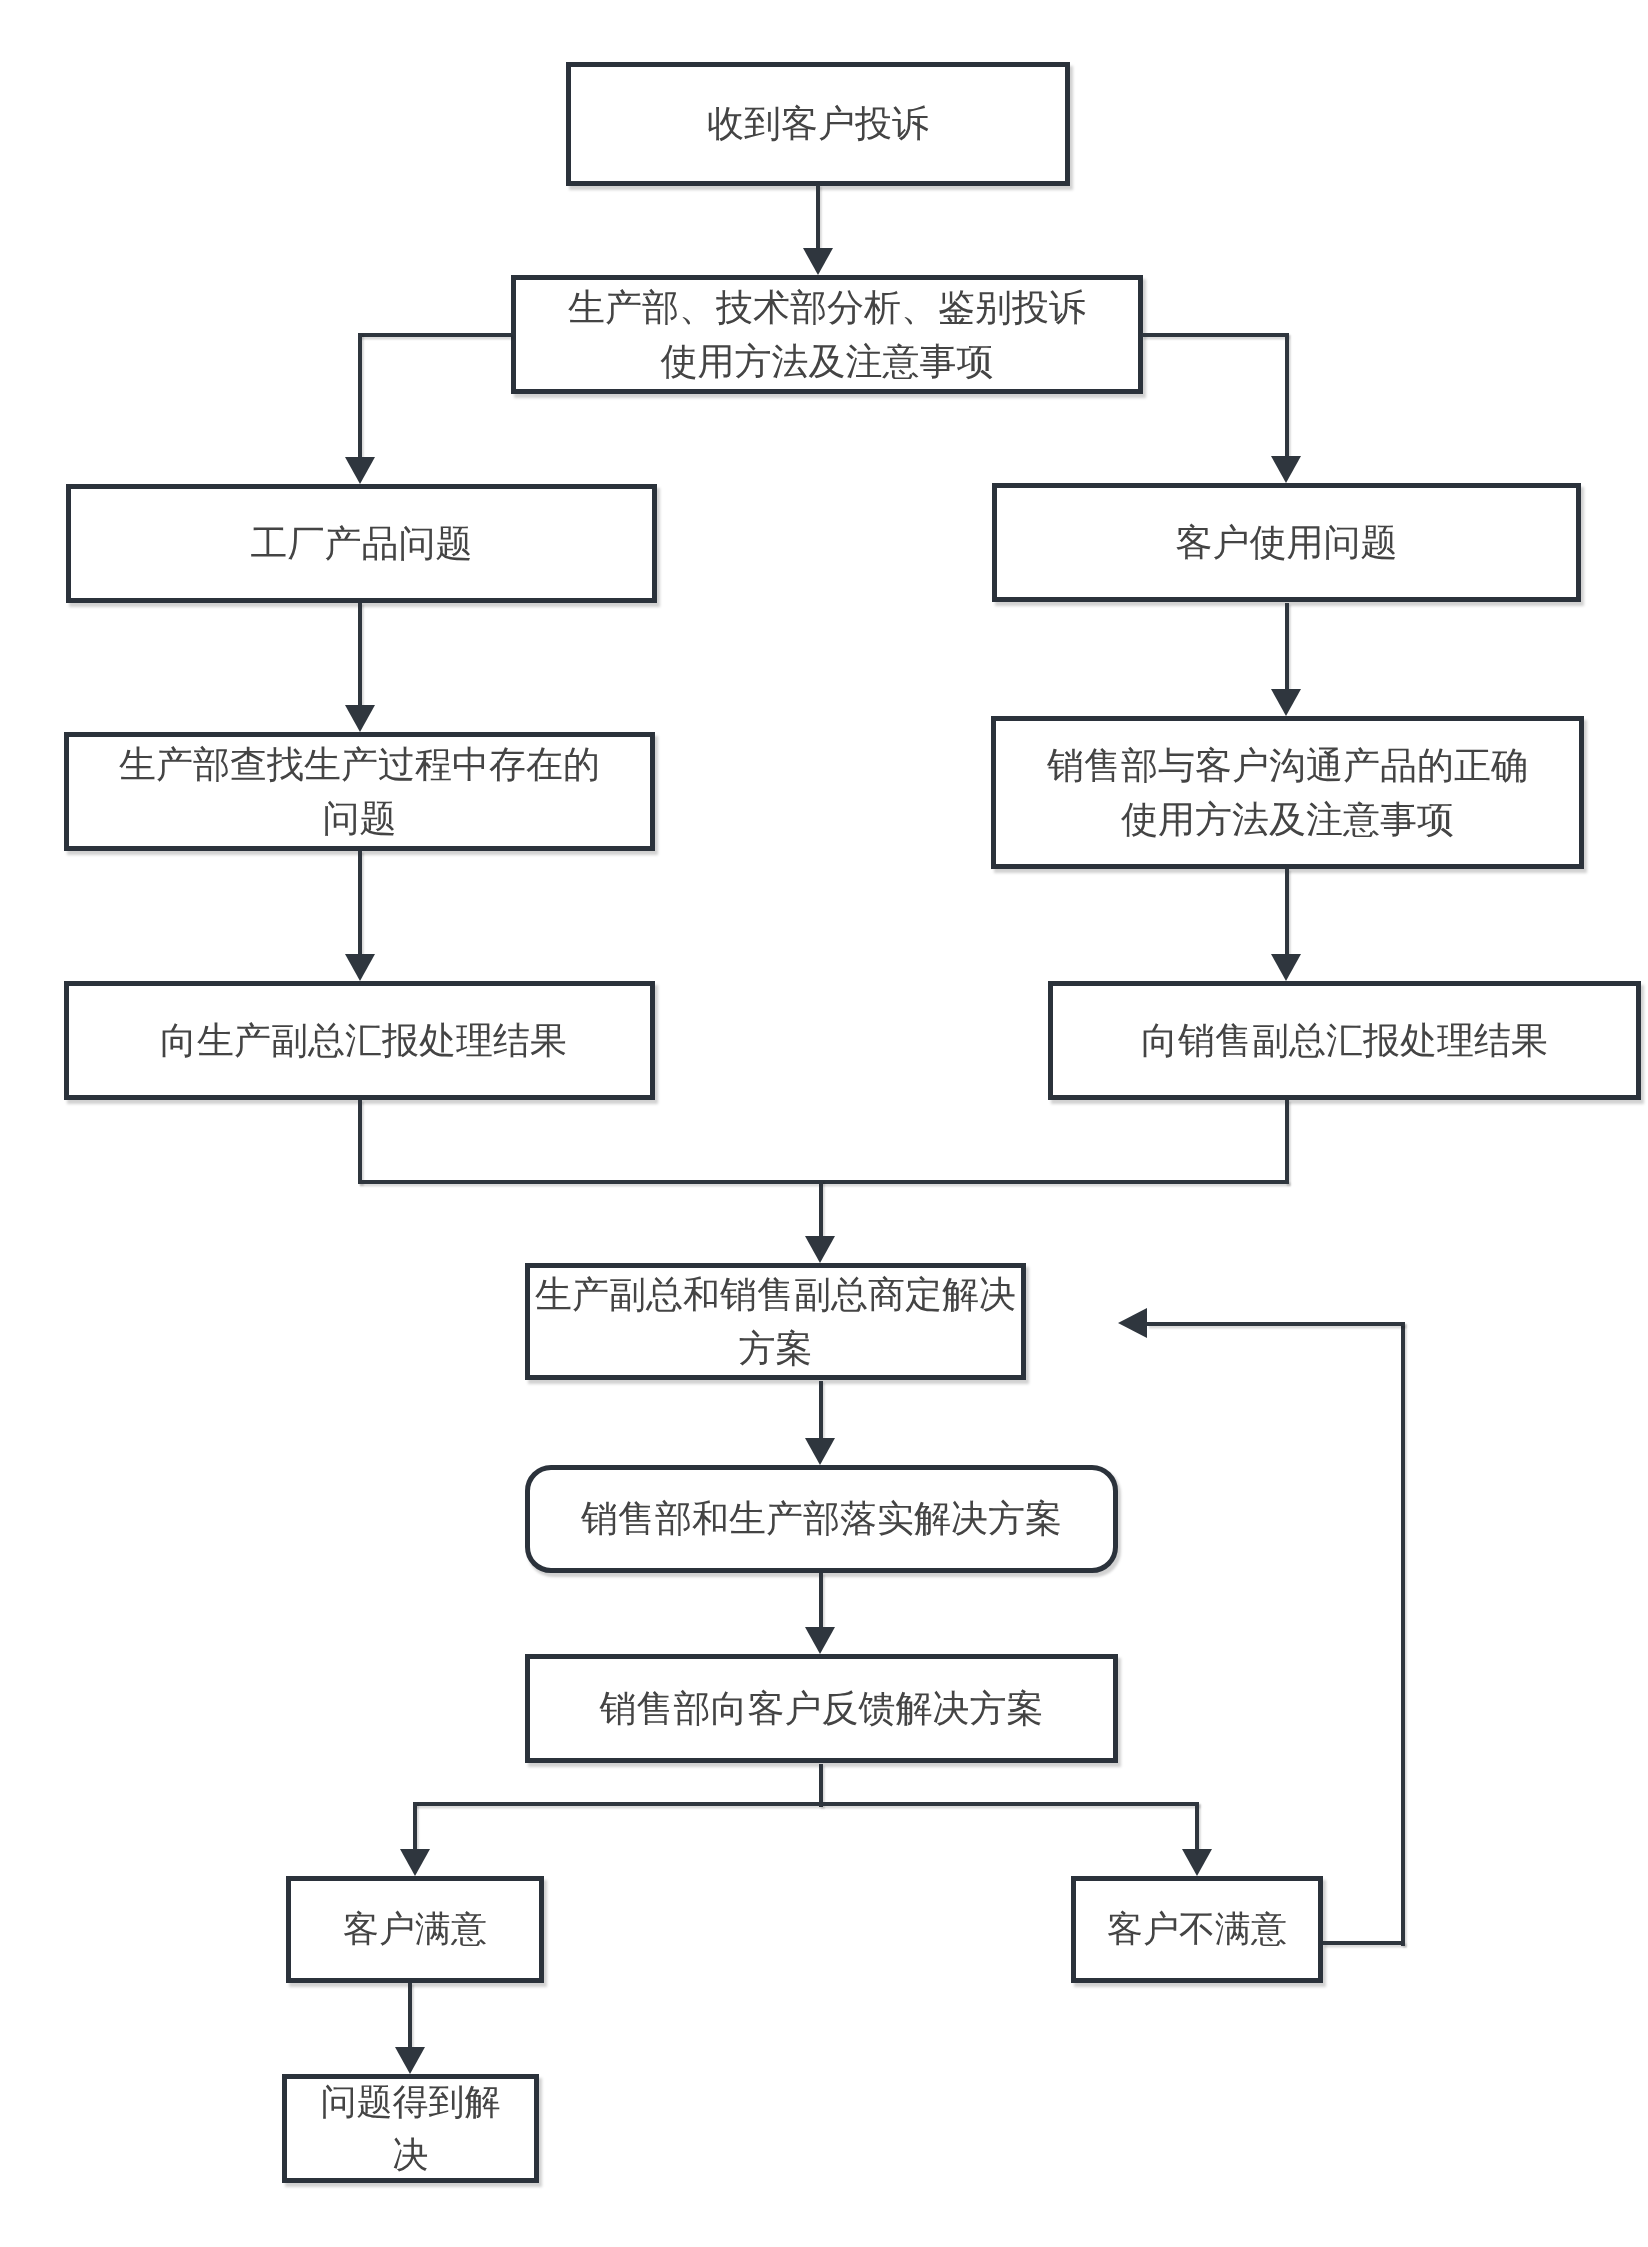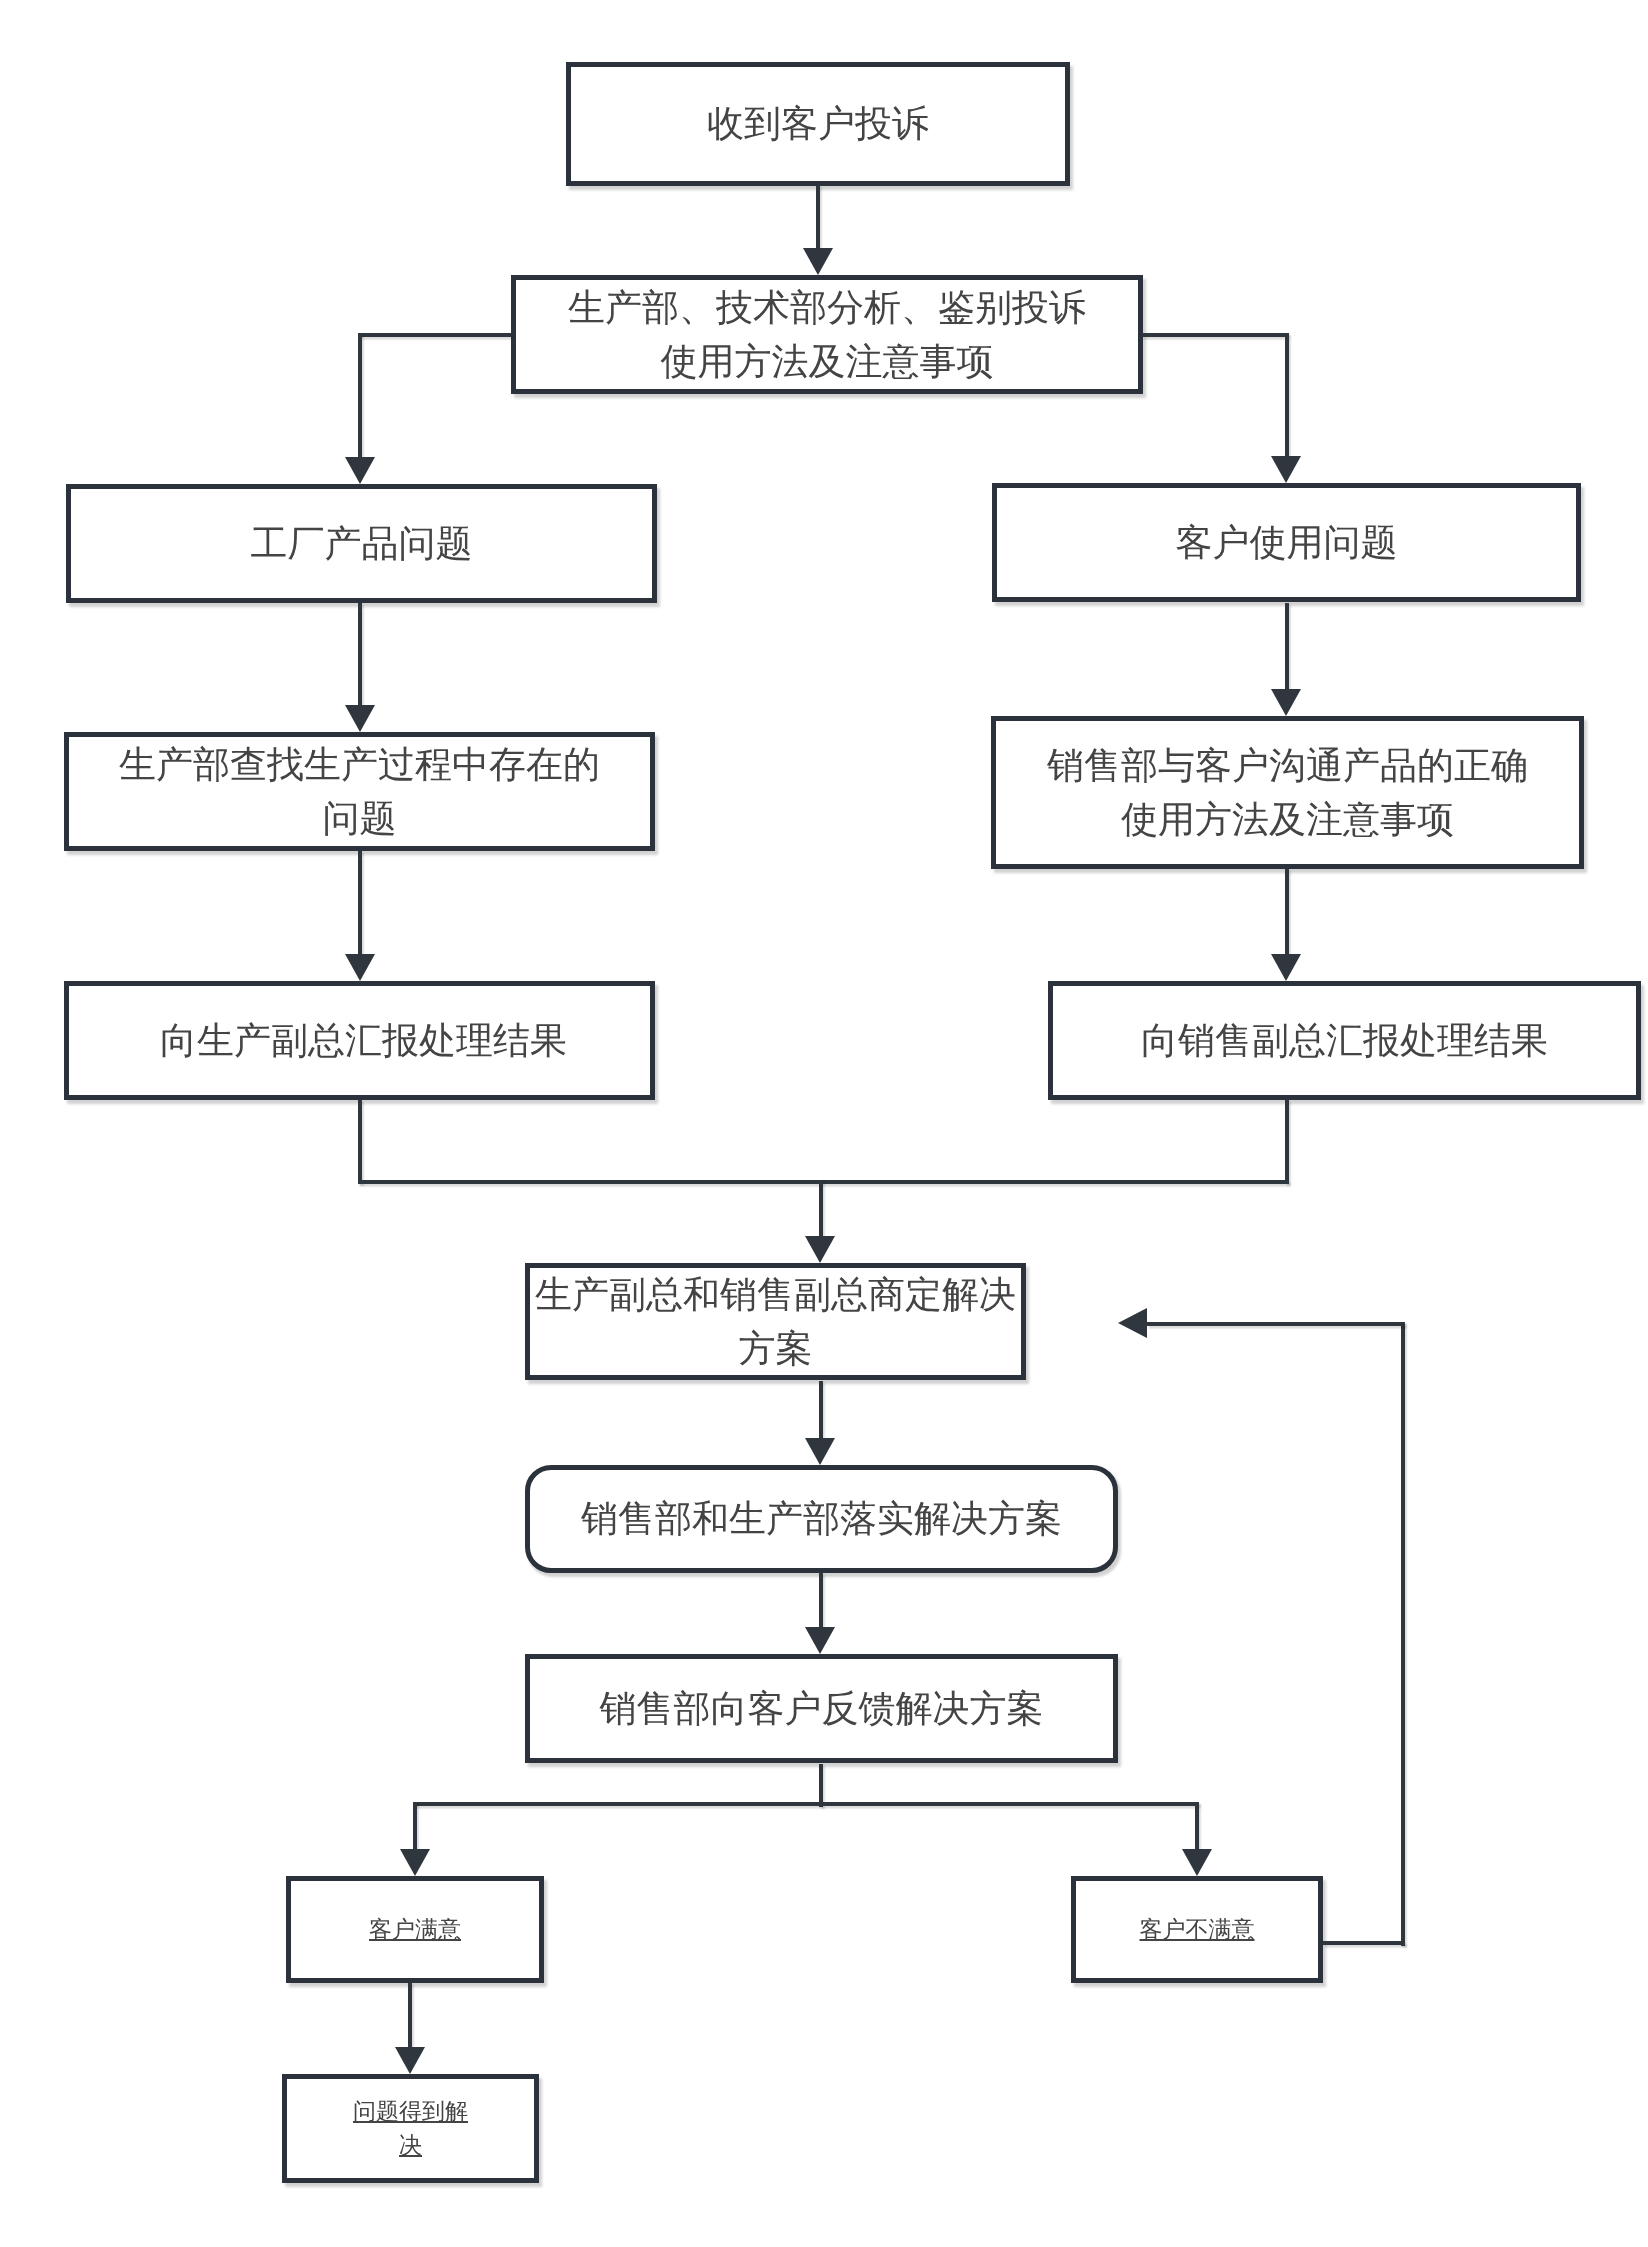--- a/index.html
+++ b/index.html
@@ -22,21 +22,21 @@
     border:5.3px solid var(--border);
     background:#fff;
     color:var(--text);
     display:flex;align-items:center;justify-content:center;
     text-align:center;
     font-size:37px;
     line-height:1.45;
     white-space:pre-line;
     box-shadow:2.6px 3.5px 2.6px rgba(0,0,0,0.18);
   }
-  .node.small{font-size:23px;text-decoration:underline;}
+  .node.small{font-size:36px;}
   .vline,.hline{position:absolute;background:var(--line);}
   .vline{width:4.4px;box-shadow:1.8px 1.8px 1.8px rgba(0,0,0,0.15);}
   .hline{height:4.4px;box-shadow:1.8px 2.6px 1.8px rgba(0,0,0,0.15);}
   .arrow-down{
     position:absolute;width:0;height:0;
     border-left:15px solid transparent;
     border-right:15px solid transparent;
     border-top:27px solid var(--line);
   }
   .arrow-left{

